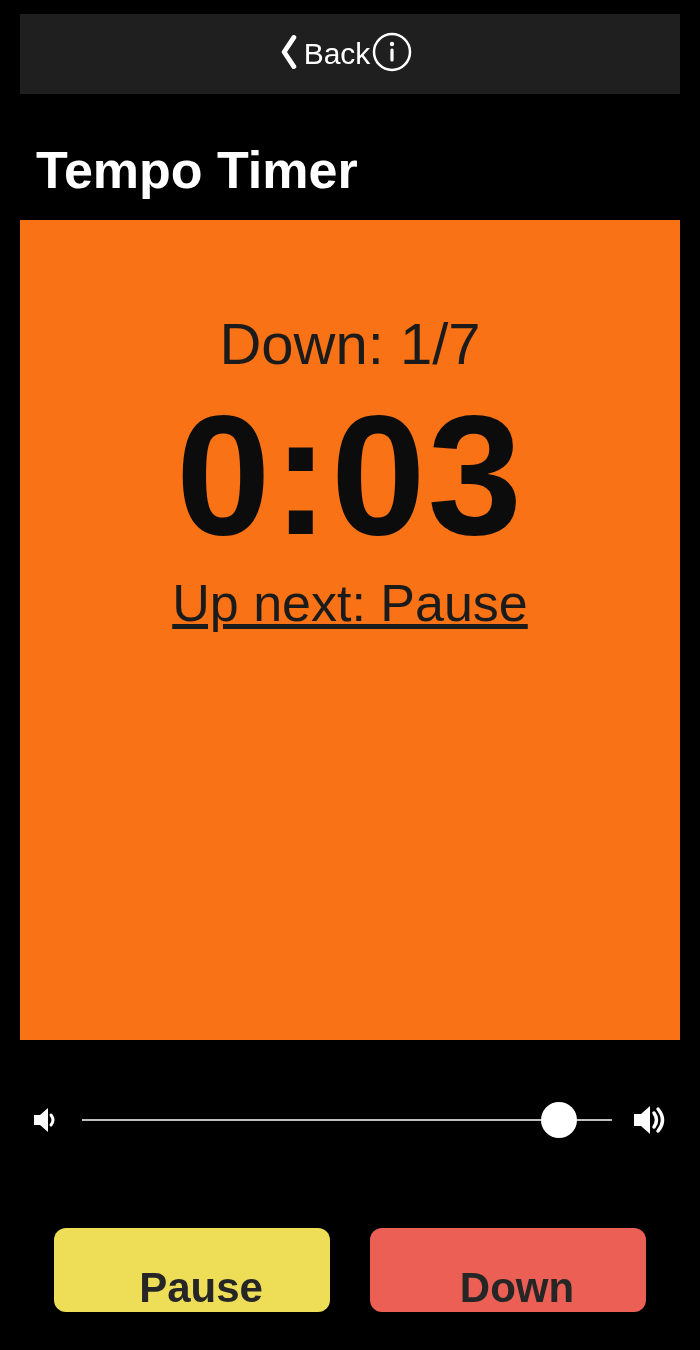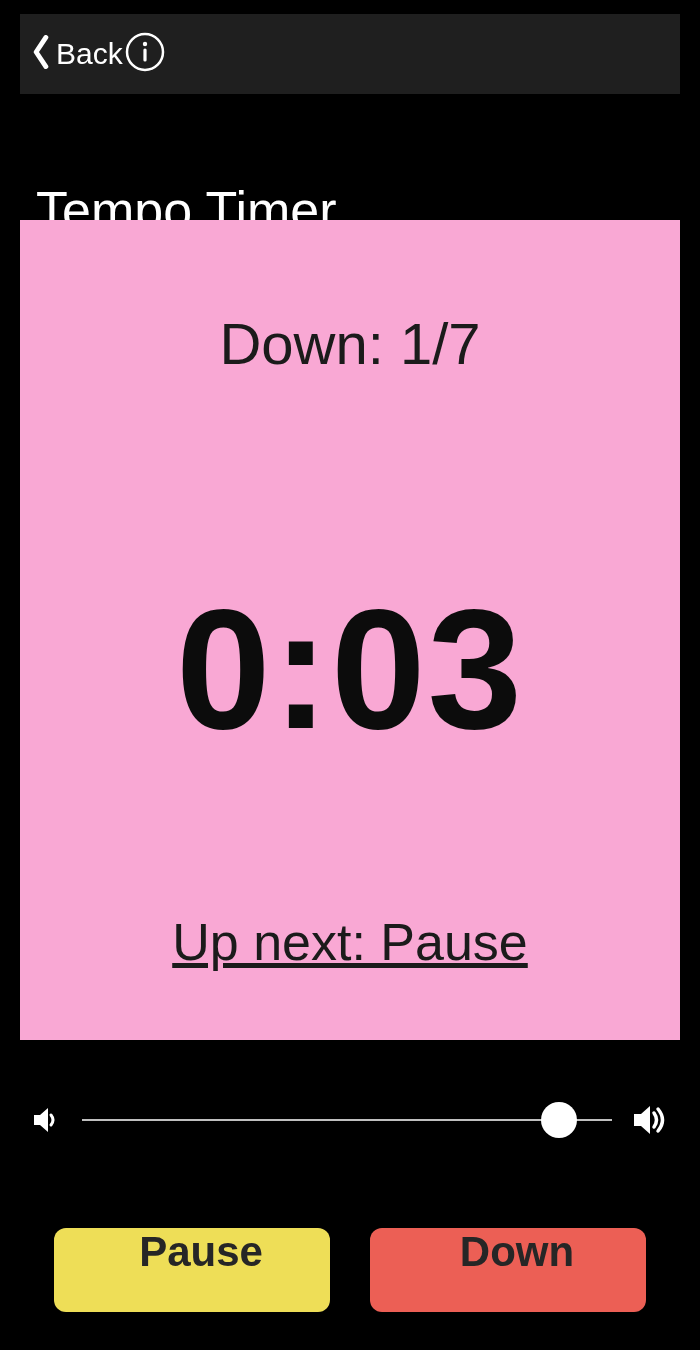--- a/index.html
+++ b/index.html
@@ -13,21 +13,21 @@
   }
   .topbar {
     position: absolute;
     top: 14px;
     left: 20px;
     right: 20px;
     height: 80px;
     background: #1f1f1f;
     display: flex;
     align-items: center;
-    justify-content: flex-start;
+    justify-content: center;
     padding: 0 18px 0 10px;
   }
   .back-btn {
     display: flex;
     align-items: center;
     gap: 4px;
     cursor: pointer;
   }
   .back-btn svg { width: 22px; height: 34px; }
   .back-label { font-size: 30px; color: #fff; font-weight: 400; }
@@ -35,48 +35,45 @@
     width: 44px; height: 44px;
     display: flex; align-items: center; justify-content: center;
     cursor: pointer;
   }
   .info-btn svg { width: 40px; height: 40px; }
   .title {
     position: absolute;
     top: 140px;
     left: 36px;
     font-size: 52px;
-    font-weight: 400;
+    font-weight: 700;
     color: #fff;
-    margin-top: 40px;
   }
   .card {
     position: absolute;
     top: 220px;
     left: 20px;
     right: 20px;
     height: 820px;
-    background: #f9a8d4;
+    background: #f97316;
     display: flex;
     flex-direction: column;
     align-items: center;
-    justify-content: space-between;
     padding: 90px 20px 68px 20px;
   }
   .phase {
     color: #1b1b1b;
     font-size: 58px;
     font-weight: 400;
   }
   .time {
     color: #0c0c0c;
     font-size: 170px;
     font-weight: 700;
     letter-spacing: 2px;
-    margin-top: 48px;
   }
   .upnext {
     color: #1b1b1b;
     font-size: 52px;
     font-weight: 400;
     text-decoration: underline;
   }
   .volume-row {
     position: absolute;
     top: 1090px;
@@ -117,21 +114,21 @@
     top: 1228px;
     display: flex;
     justify-content: space-between;
     gap: 40px;
   }
   .btn {
     flex: 1;
     height: 84px;
     border-radius: 12px;
     display: flex;
-    align-items: flex-start;
+    align-items: flex-end;
     justify-content: center;
     font-size: 42px;
     font-weight: 700;
     color: #262626;
     cursor: pointer;
     padding-left: 18px;
   }
   .btn-pause { background: #eede57; }
   .btn-done  { background: #ec5f55; }
 </style>

